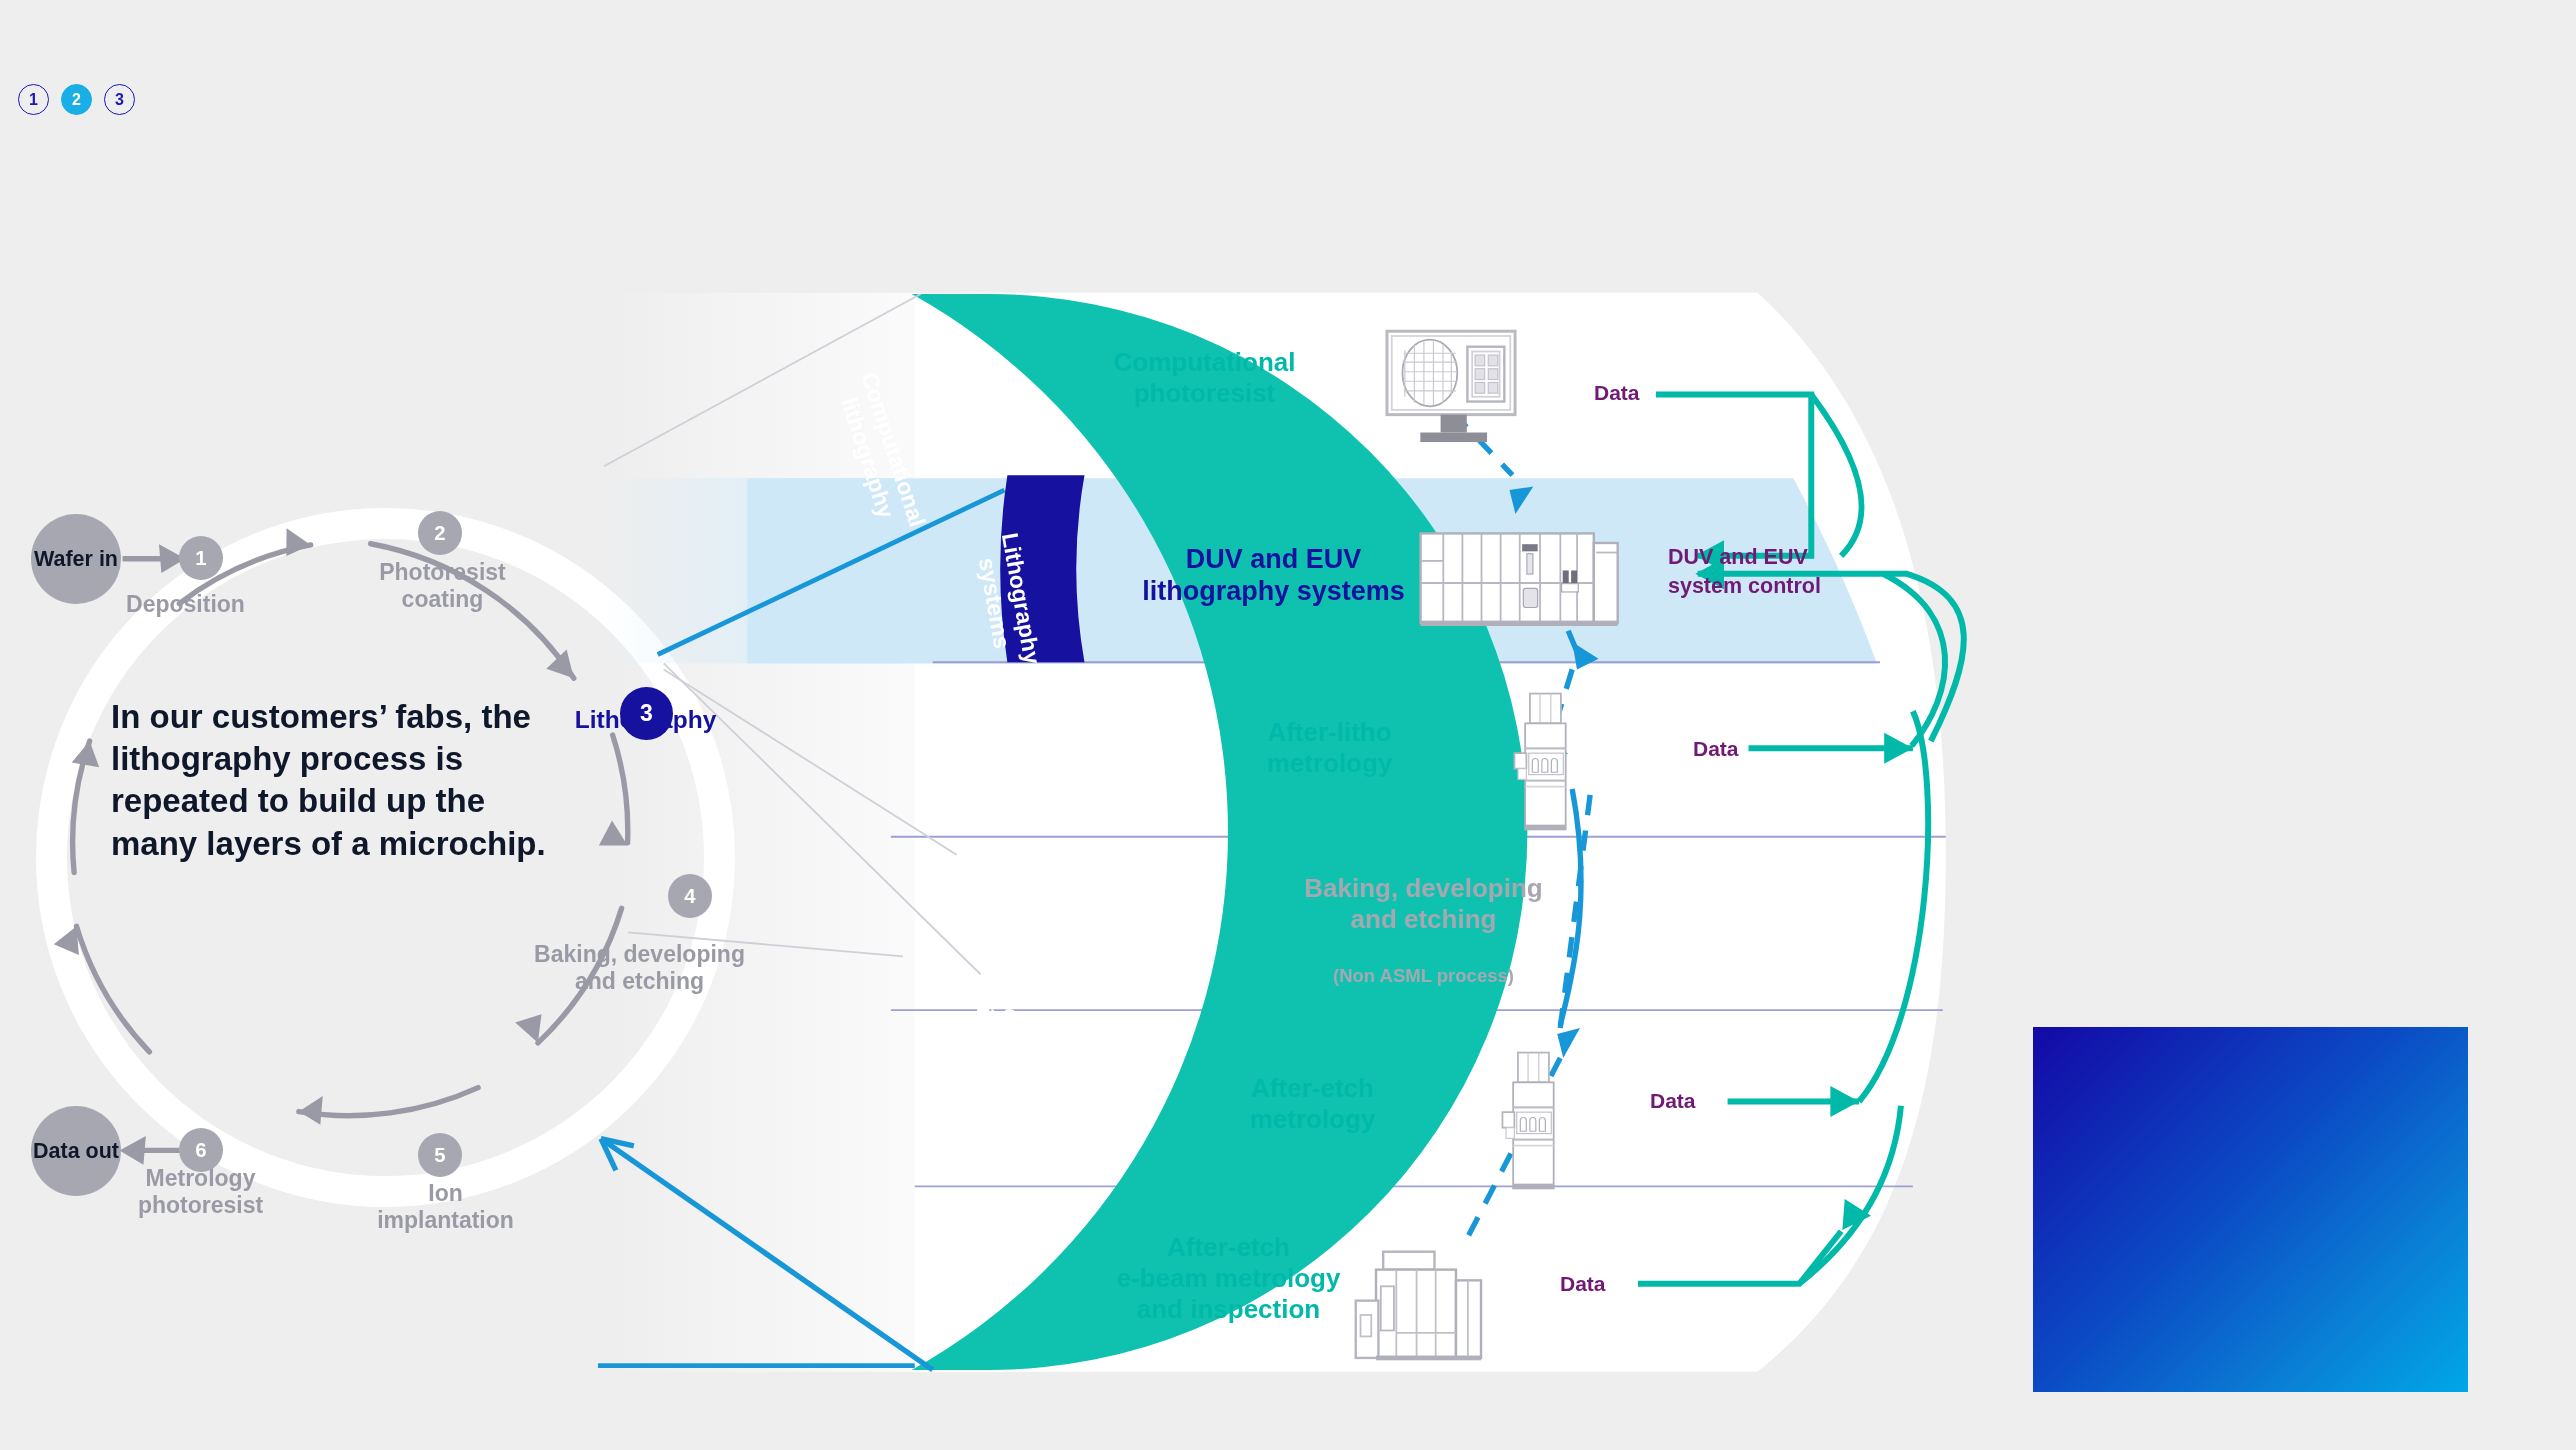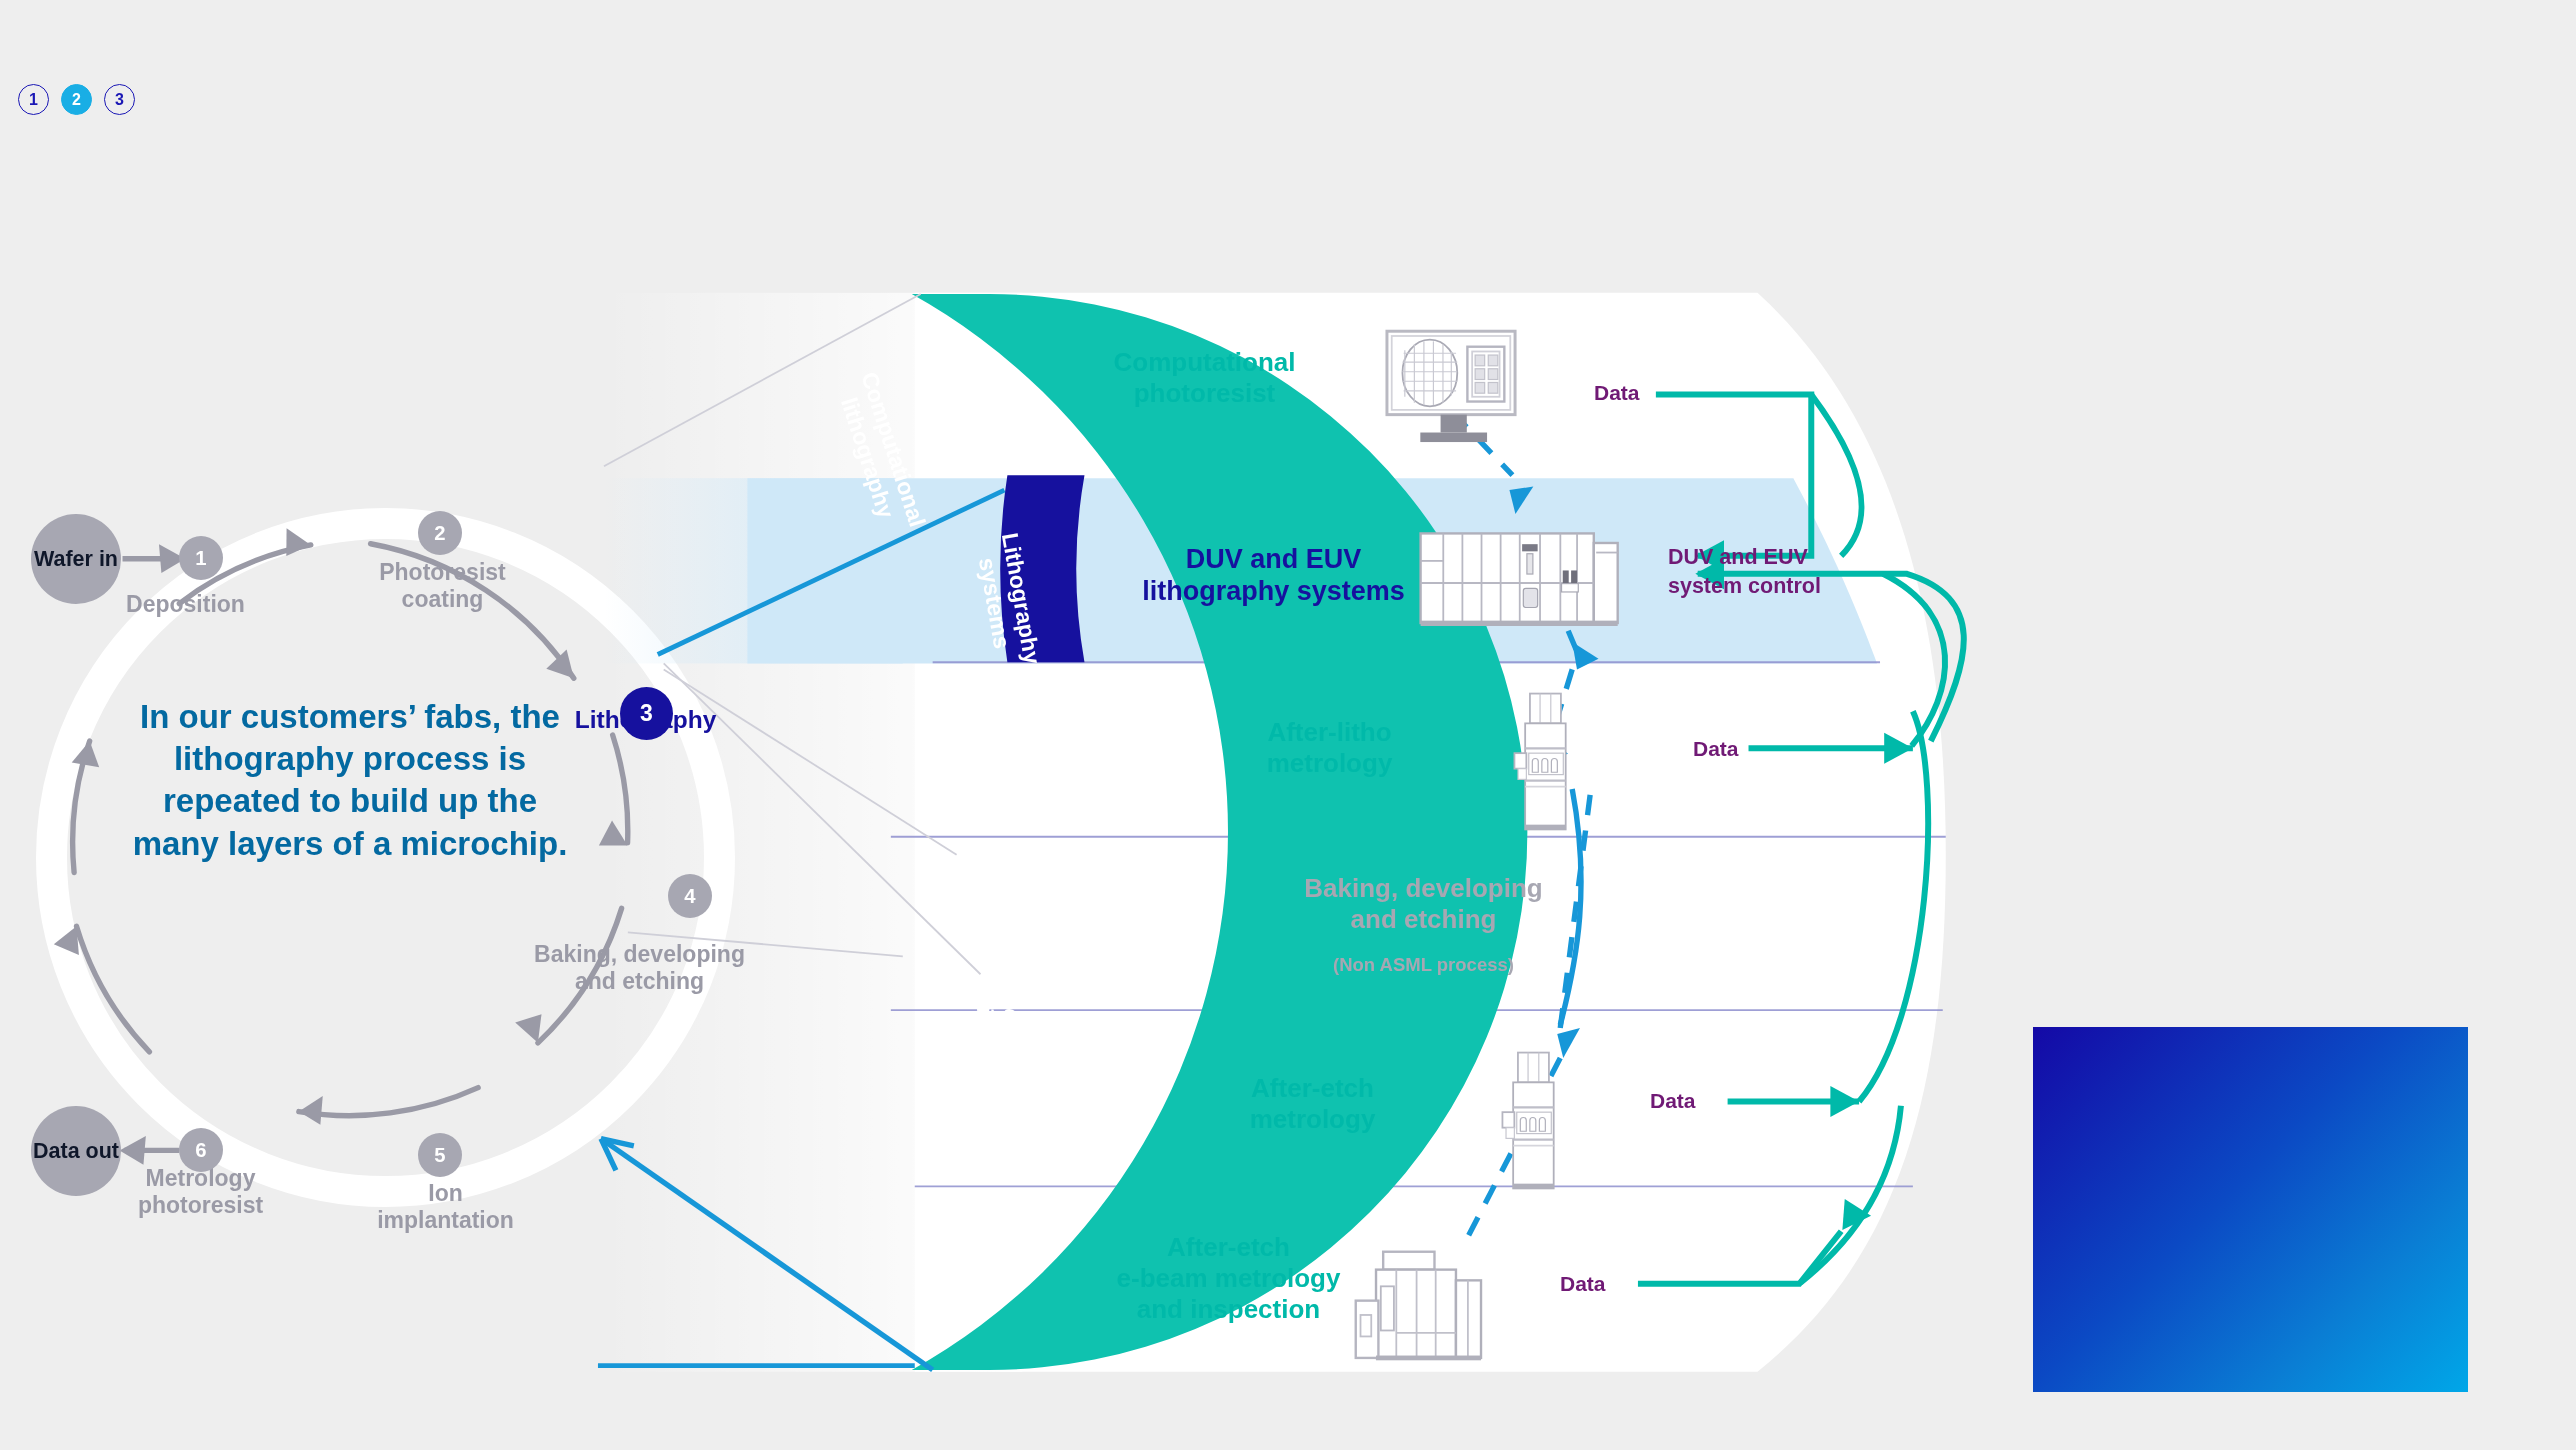--- a/index.html
+++ b/index.html
@@ -40,33 +40,33 @@
     align-items:center;justify-content:center;line-height:1.12;
     font-size:21.5px;font-weight:700;text-align:center;z-index:6;
   }
   .steplbl{
     position:absolute;color:#9a9aa6;font-size:23px;font-weight:700;
     text-align:center;line-height:1.16;z-index:5;white-space:pre-line;
   }
   .steplbl.active{color:#16119e;}
   #centertext{
     position:absolute;left:111px;top:242px;width:478px;
-    color:#0369a1;font-size:33px;font-weight:700;line-height:1.28;
-    text-align:center;z-index:5;white-space:pre-line;
+    color:#0f172a;font-size:33px;font-weight:700;line-height:1.28;
+    text-align:left;z-index:5;white-space:pre-line;
   }
 
   
   .rowlbl{
     position:absolute;text-align:center;font-weight:700;line-height:1.2;
     white-space:pre-line;z-index:7;
   }
   .rowlbl.teal{color:#00b9a9;}
   .rowlbl.navy{color:#16119e;}
   .rowlbl.grey{color:#a7a7b2;}
-  .sub{font-size:18.5px;font-weight:700;color:#a7a7b2;}
+  .sub{font-size:18.5px;font-weight:700;color:#a7a7b2;margin-top:11px;}
 
   .datalbl{
     position:absolute;color:#701a75;font-size:21px;font-weight:700;z-index:8;
   }
 
   .gradbox{
     position:absolute;left:2033px;top:1027px;width:435px;height:365px;
     background:linear-gradient(135deg,#1409a6 0%,#0b49c4 45%,#0a7ed4 75%,#00a7e8 100%);
   }
 

